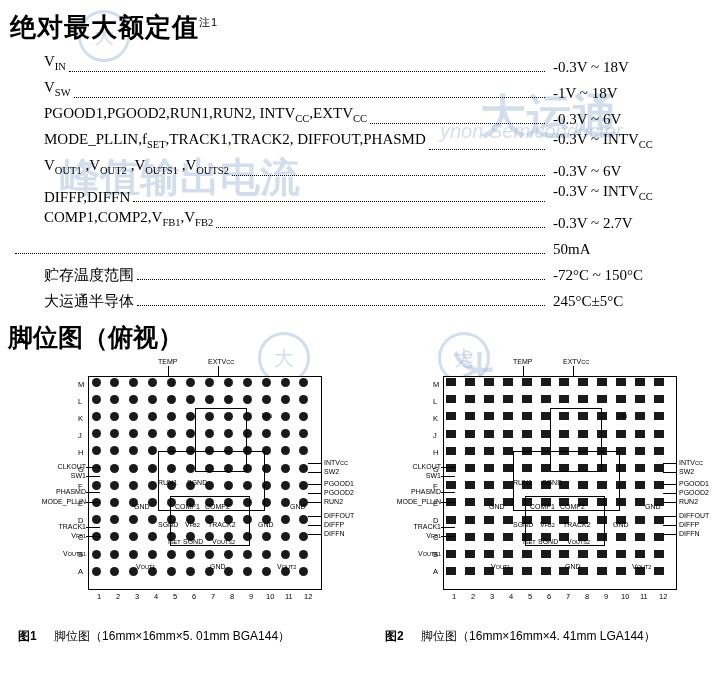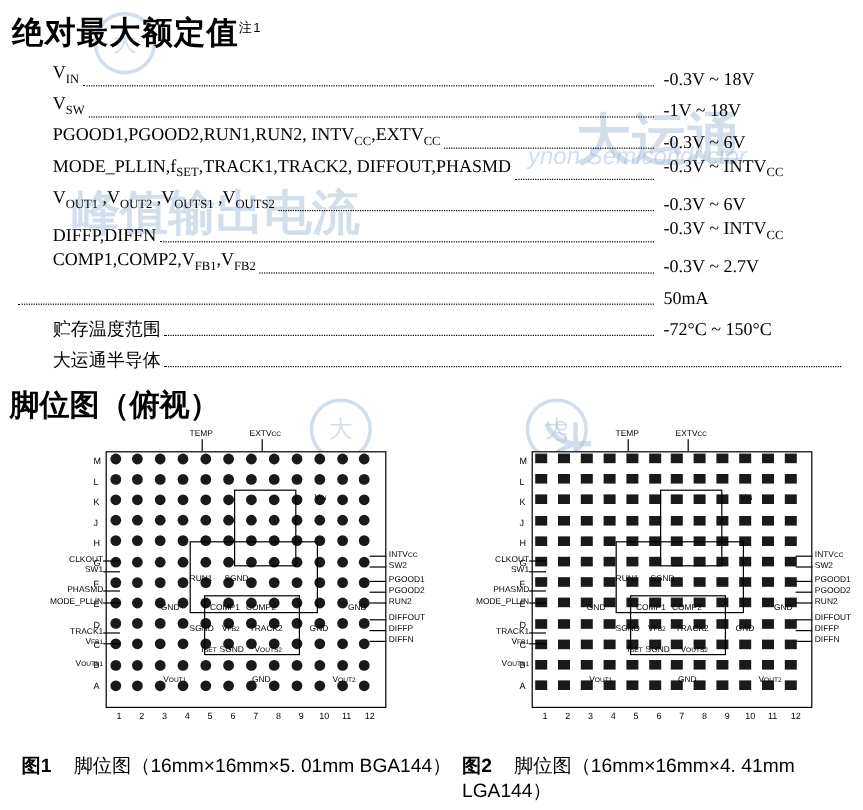--- a/index.html
+++ b/index.html
@@ -137,21 +137,21 @@
     position: absolute;
     background: #000;
   }
   .ol {
     position: absolute;
     border: 1px solid #000;
   }
 
   .caption {
     position: absolute;
-    font-size: 16px;
+    font-size: 12px;
     font-family: "Liberation Sans", sans-serif;
     font-weight: bold;
   }
   .caption .ctext { font-weight: normal; }
 </style>
 </head>
 <body>
 
 <div class="wm-ring" style="left:78px; top:10px; width:46px; height:46px;">
     <span>大</span>
@@ -215,20 +215,21 @@
       <span class="rval">50mA</span>
     </div>
     <div class="rrow">
       <span class="rlab">贮存温度范围</span>
       <span class="rdots"></span>
       <span class="rval">-72°C ~ 150°C</span>
     </div>
     <div class="rrow">
       <span class="rlab">大运通半导体</span>
       <span class="rdots"></span>
+      <span class="rval">245°C±5°C</span>
     </div>
   </div>
 
   <div class="h-pin">脚位图（俯视）</div>
 
   <div class="pin-area">
 
     <div class="pkg pkg-bga" style="width:320px; height:270px;">
 
       <div class="lbl" style="left:118px; top:2px;">TEMP</div>

